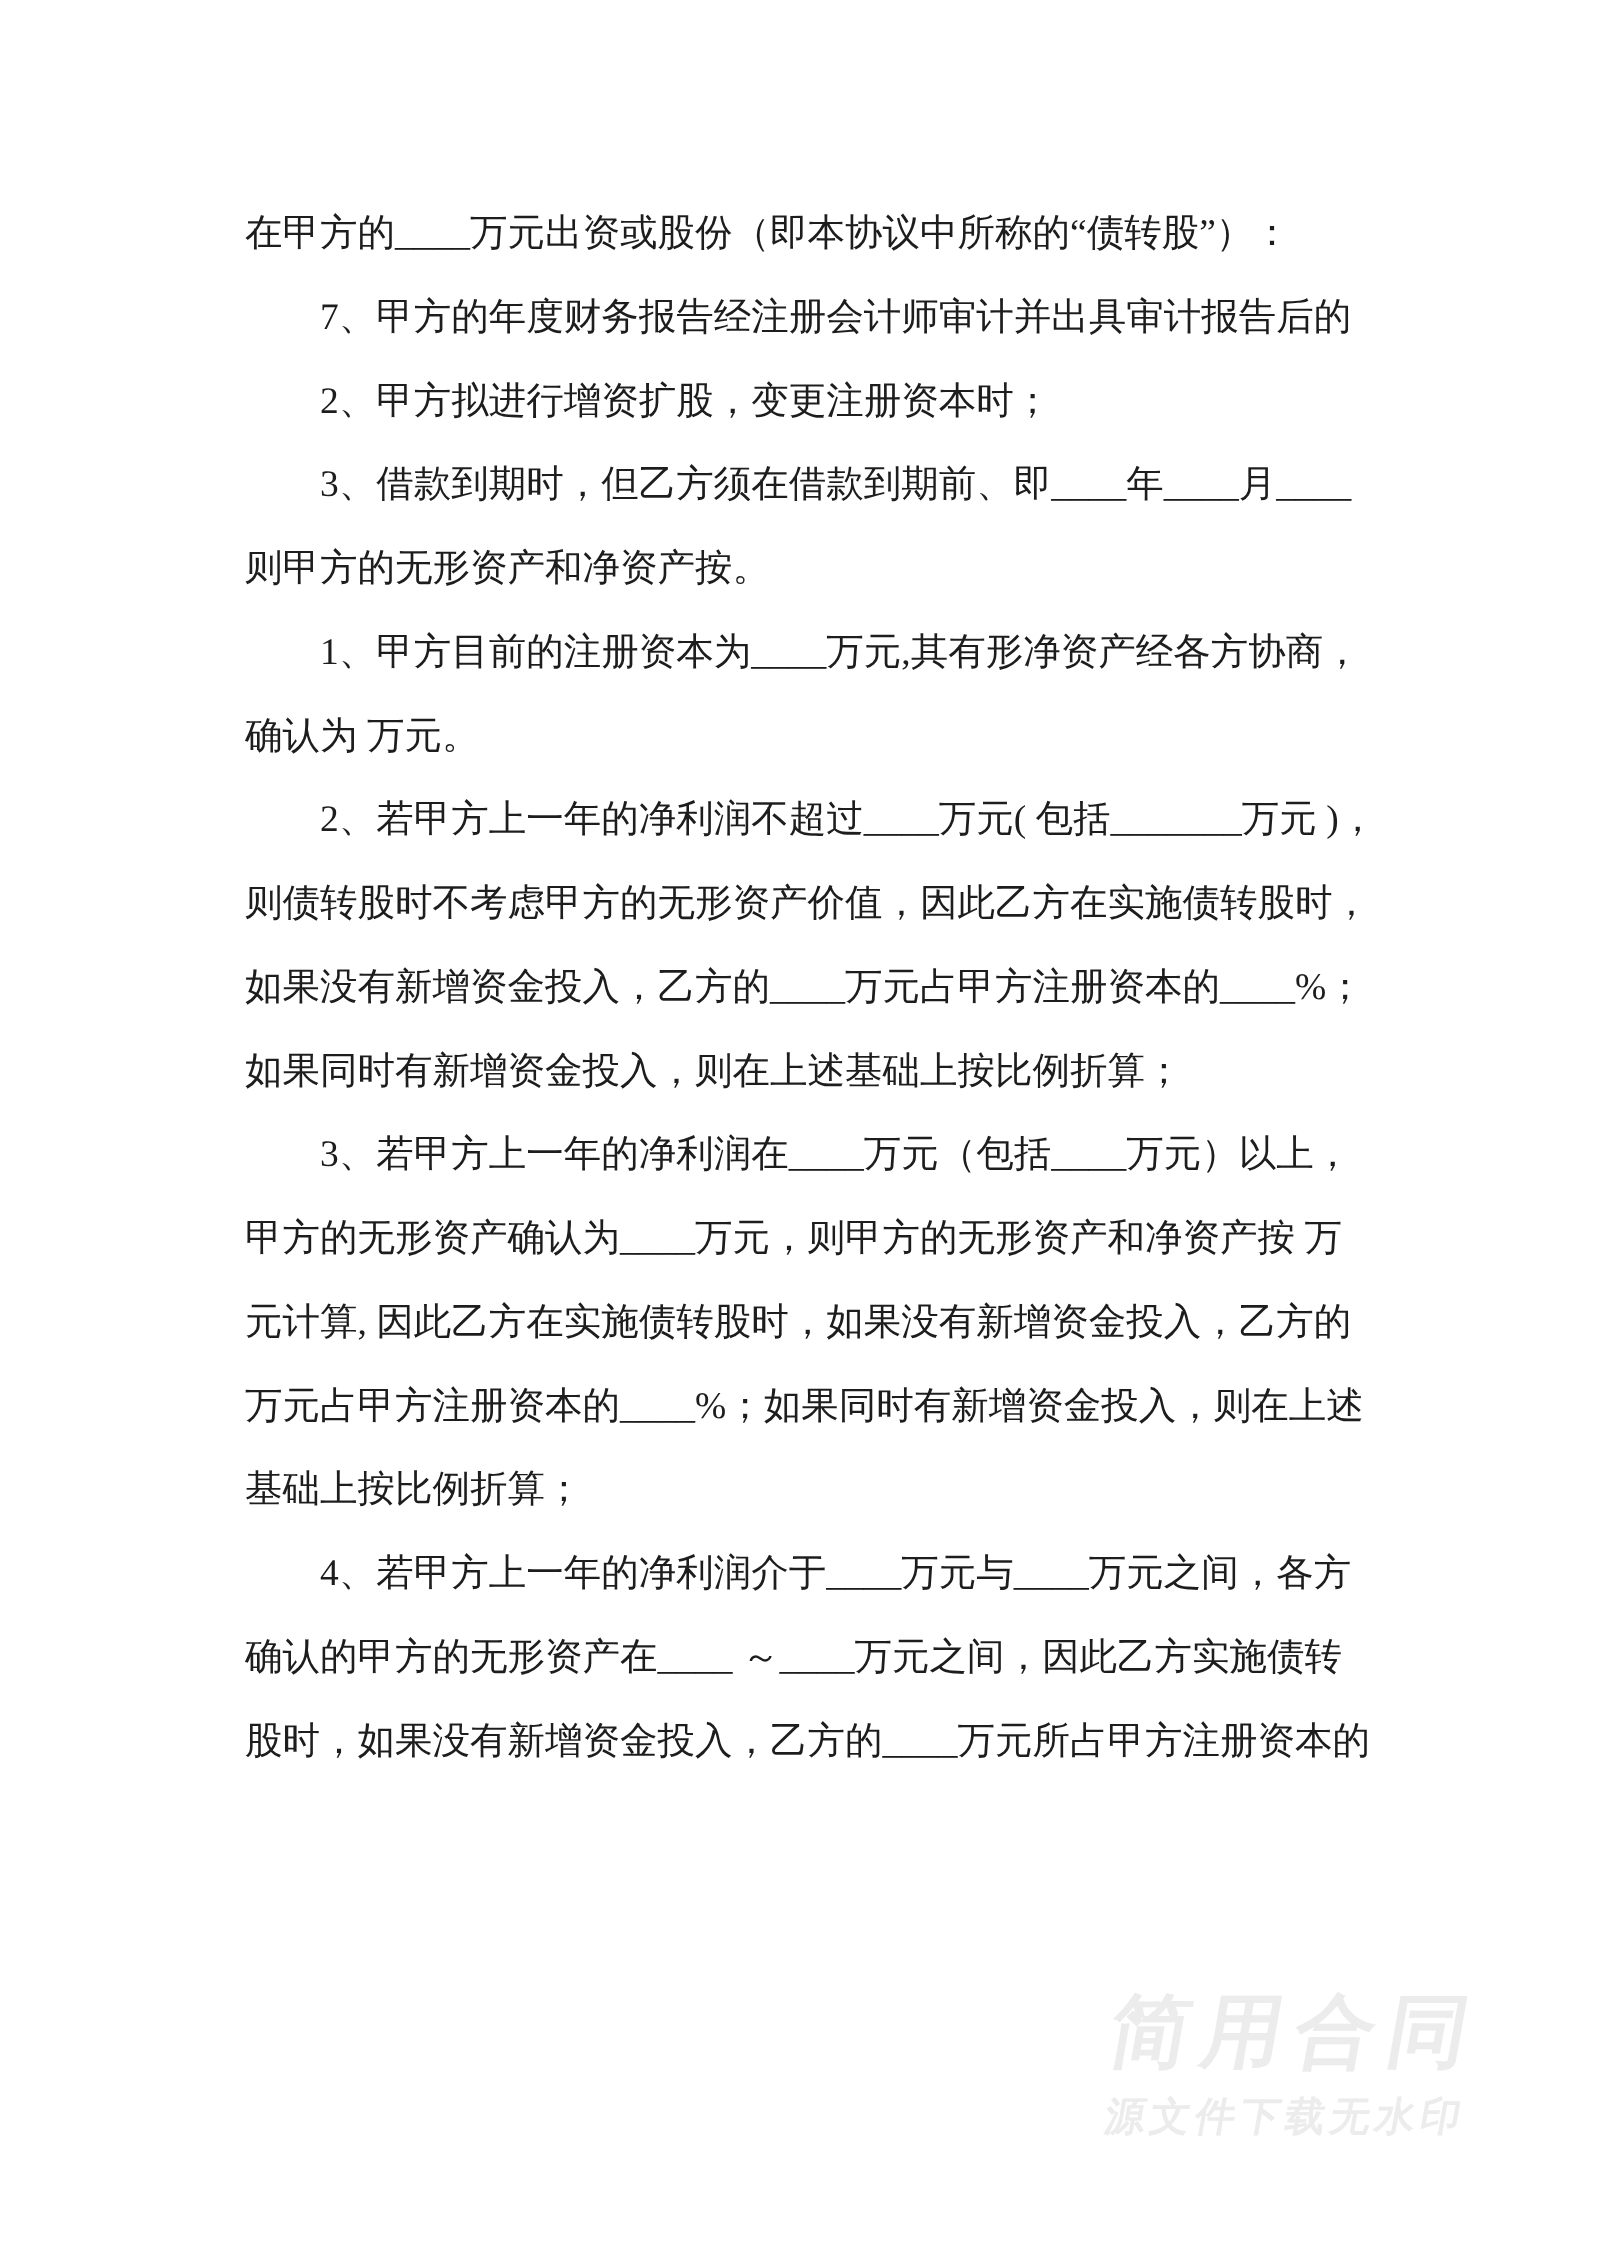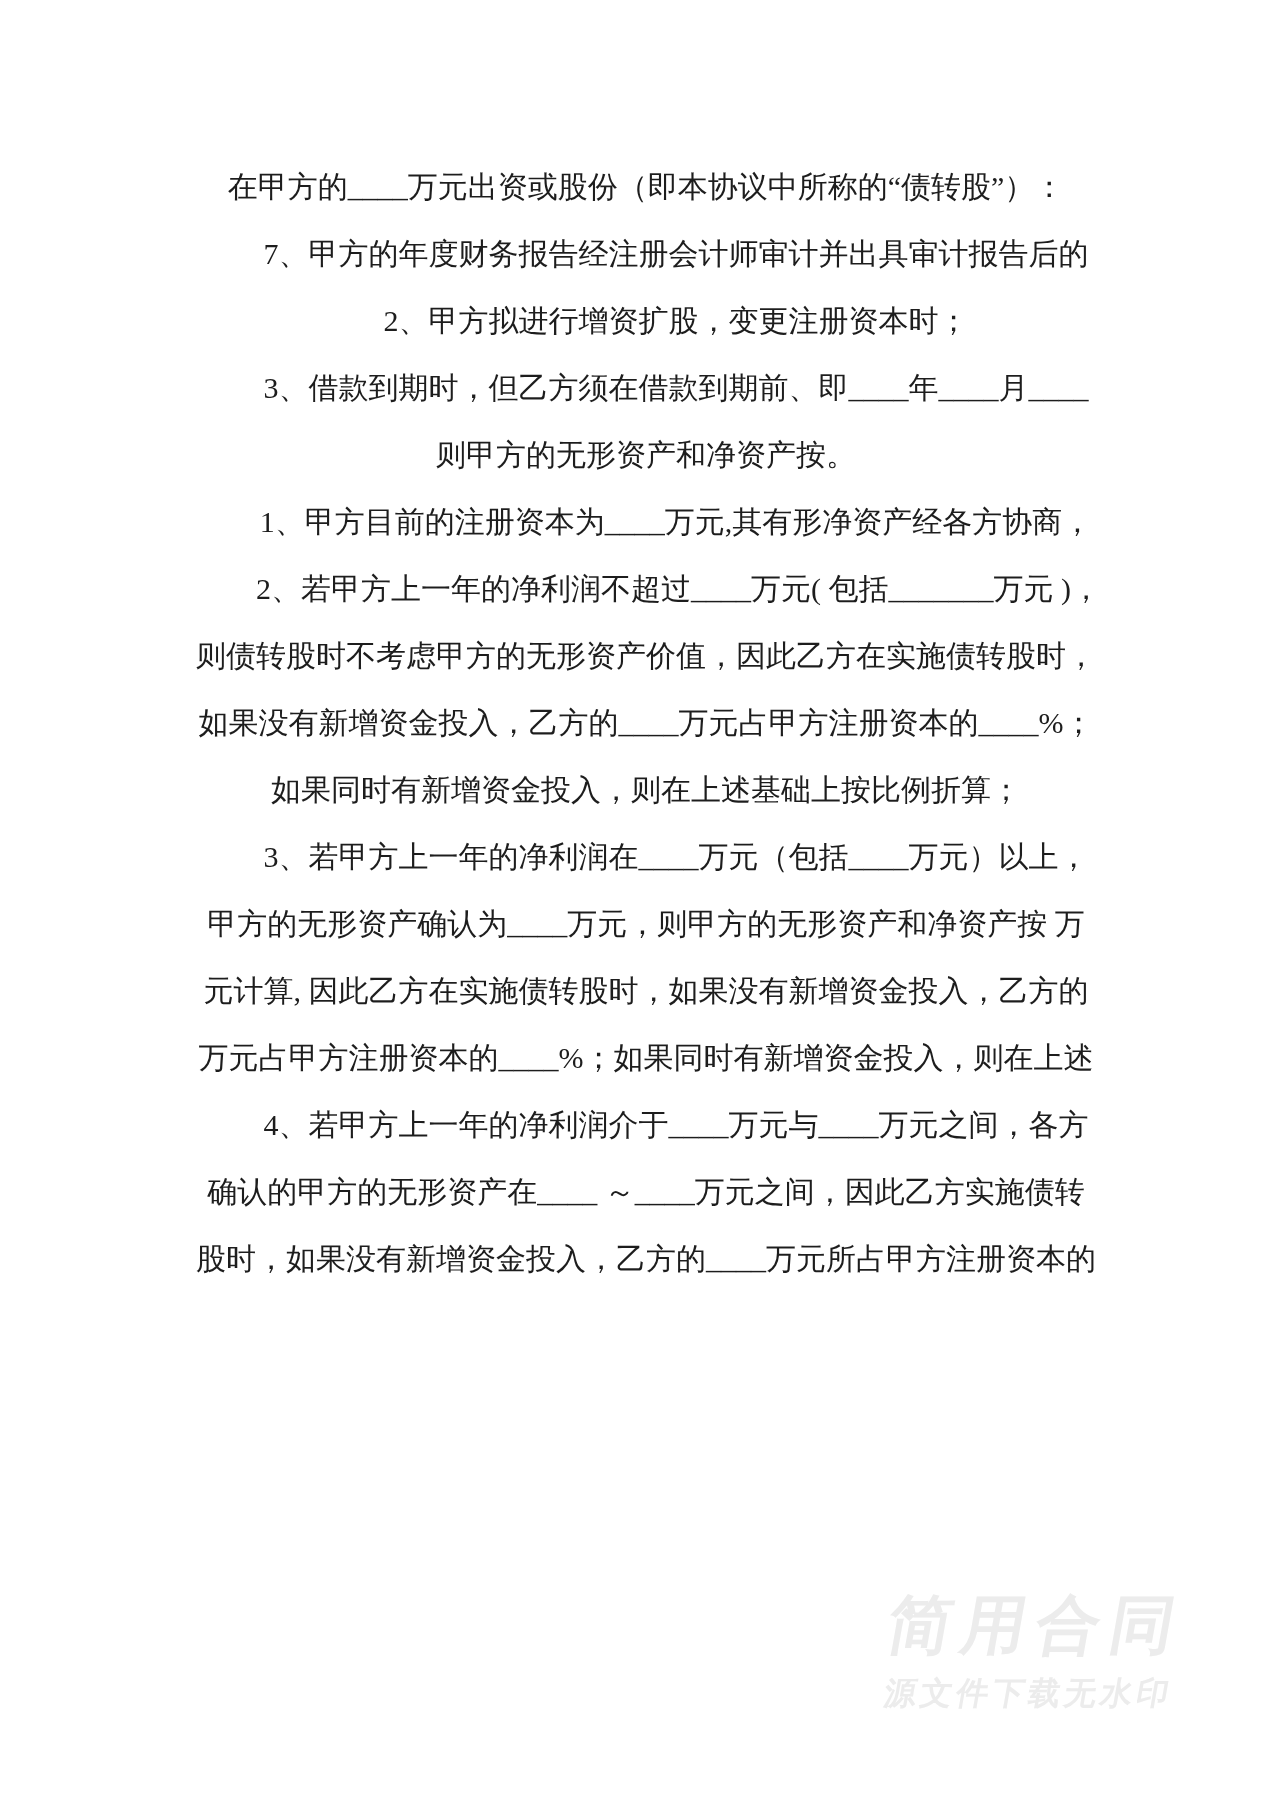--- a/index.html
+++ b/index.html
@@ -15,21 +15,21 @@
   .doc {
     position: absolute;
     left: 196px;
     top: 153px;
     width: 900px;
     z-index: 2;
     color: #1d1d1d;
     font-size: 30px;
     line-height: 67px;
   }
-  .line { white-space: pre; text-align: center; }
+  .line { white-space: pre; text-align: left; }
   .line.indent { text-indent: 60px; }
   .watermark {
     position: absolute;
     right: 100px;
     top: 1593px;
     z-index: 1;
     text-align: right;
     color: #ececec;
     font-family: "Liberation Sans", sans-serif;
     font-weight: bold;
@@ -54,28 +54,30 @@
 
 <div class="page">
 
   <div class="doc">
     <div class="line">在甲方的____万元出资或股份（即本协议中所称的“债转股”）：</div>
     <div class="line indent">7、甲方的年度财务报告经注册会计师审计并出具审计报告后的</div>
     <div class="line indent">2、甲方拟进行增资扩股，变更注册资本时；</div>
     <div class="line indent">3、借款到期时，但乙方须在借款到期前、即____年____月____</div>
     <div class="line">则甲方的无形资产和净资产按。</div>
     <div class="line indent">1、甲方目前的注册资本为____万元,其有形净资产经各方协商，</div>
+    <div class="line">确认为 万元。</div>
     <div class="line indent">2、若甲方上一年的净利润不超过____万元( 包括_______万元 )，</div>
     <div class="line">则债转股时不考虑甲方的无形资产价值，因此乙方在实施债转股时，</div>
     <div class="line">如果没有新增资金投入，乙方的____万元占甲方注册资本的____%；</div>
     <div class="line">如果同时有新增资金投入，则在上述基础上按比例折算；</div>
     <div class="line indent">3、若甲方上一年的净利润在____万元（包括____万元）以上，</div>
     <div class="line">甲方的无形资产确认为____万元，则甲方的无形资产和净资产按 万</div>
     <div class="line">元计算, 因此乙方在实施债转股时，如果没有新增资金投入，乙方的</div>
     <div class="line">万元占甲方注册资本的____%；如果同时有新增资金投入，则在上述</div>
+    <div class="line">基础上按比例折算；</div>
     <div class="line indent">4、若甲方上一年的净利润介于____万元与____万元之间，各方</div>
     <div class="line">确认的甲方的无形资产在____ ～____万元之间，因此乙方实施债转</div>
     <div class="line">股时，如果没有新增资金投入，乙方的____万元所占甲方注册资本的</div>
   </div>
 
   <div class="watermark">
     <div class="wm-brand">简用合同</div>
     <div class="wm-tagline">源文件下载无水印</div>
   </div>
 

